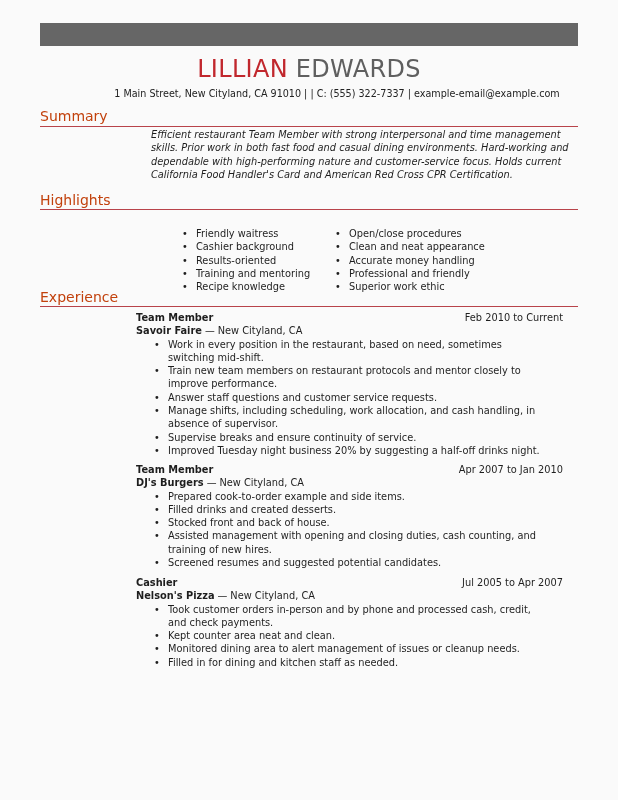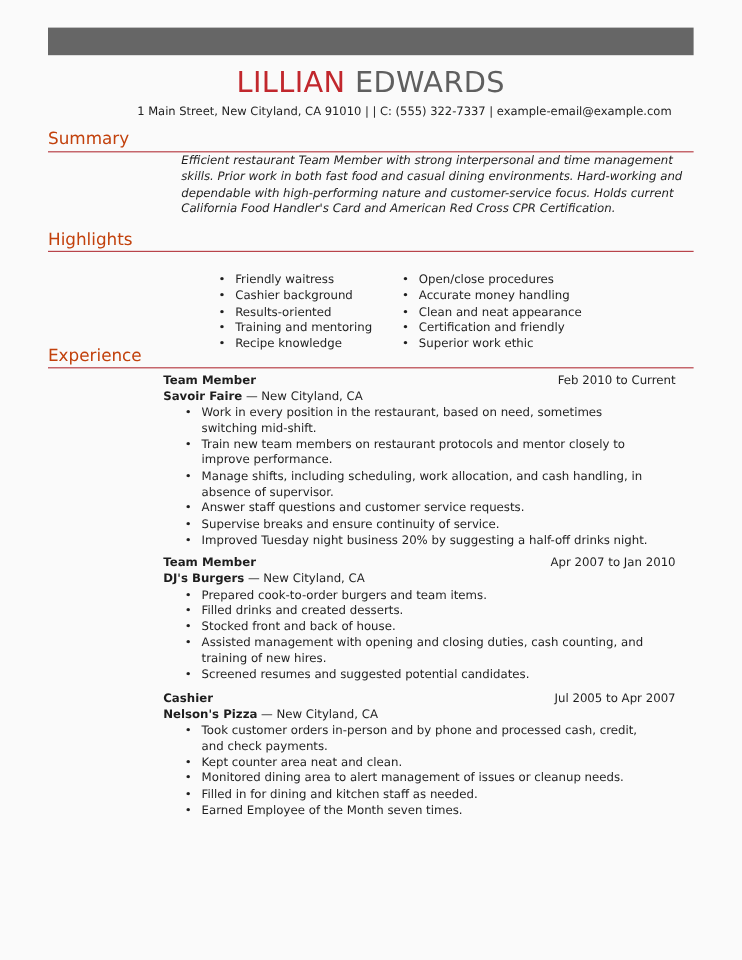--- a/index.html
+++ b/index.html
@@ -61,72 +61,71 @@
 <div class="rule" style="top:209px"></div>
 <ul class="hl-col hl-left">
   <li>Friendly waitress</li>
   <li>Cashier background</li>
   <li>Results-oriented</li>
   <li>Training and mentoring</li>
   <li>Recipe knowledge</li>
 </ul>
 <ul class="hl-col hl-right">
   <li>Open/close procedures</li>
+  <li>Clean and neat appearance</li>
   <li>Accurate money handling</li>
-  <li>Clean and neat appearance</li>
-  <li>Certification and friendly</li>
+  <li>Professional and friendly</li>
   <li>Superior work ethic</li>
 </ul>
 
 <div class="section-title" style="top:289px">Experience</div>
 <div class="rule" style="top:306px"></div>
 
 <div class="job" style="top:311px">
   <div class="job-row">
     <span class="job-title">Team Member</span>
     <span class="job-dates">Feb 2010 to Current</span>
   </div>
   <div class="job-company">
     <span class="co">Savoir Faire</span><span class="dash">—</span><span>New Cityland, CA</span>
   </div>
   <ul class="bullets">
     <li>Work in every position in the restaurant, based on need, sometimes switching mid-shift.</li>
     <li>Train new team members on restaurant protocols and mentor closely to improve performance.</li>
+    <li>Answer staff questions and customer service requests.</li>
     <li>Manage shifts, including scheduling, work allocation, and cash handling, in absence of supervisor.</li>
-    <li>Answer staff questions and customer service requests.</li>
     <li>Supervise breaks and ensure continuity of service.</li>
     <li>Improved Tuesday night business 20% by suggesting a half-off drinks night.</li>
   </ul>
 </div>
 
 <div class="job" style="top:463px">
   <div class="job-row">
     <span class="job-title">Team Member</span>
     <span class="job-dates">Apr 2007 to Jan 2010</span>
   </div>
   <div class="job-company">
     <span class="co">DJ's Burgers</span><span class="dash">—</span><span>New Cityland, CA</span>
   </div>
   <ul class="bullets">
-    <li>Prepared cook-to-order burgers and team items.</li>
+    <li>Prepared cook-to-order example and side items.</li>
     <li>Filled drinks and created desserts.</li>
     <li>Stocked front and back of house.</li>
     <li>Assisted management with opening and closing duties, cash counting, and training of new hires.</li>
     <li>Screened resumes and suggested potential candidates.</li>
   </ul>
 </div>
 
 <div class="job" style="top:576px">
   <div class="job-row">
     <span class="job-title">Cashier</span>
     <span class="job-dates">Jul 2005 to Apr 2007</span>
   </div>
   <div class="job-company">
     <span class="co">Nelson's Pizza</span><span class="dash">—</span><span>New Cityland, CA</span>
   </div>
   <ul class="bullets">
     <li>Took customer orders in-person and by phone and processed cash, credit, and check payments.</li>
     <li>Kept counter area neat and clean.</li>
     <li>Monitored dining area to alert management of issues or cleanup needs.</li>
     <li>Filled in for dining and kitchen staff as needed.</li>
-    <li>Earned Employee of the Month seven times.</li>
   </ul>
 </div>
 
 </body></html>

